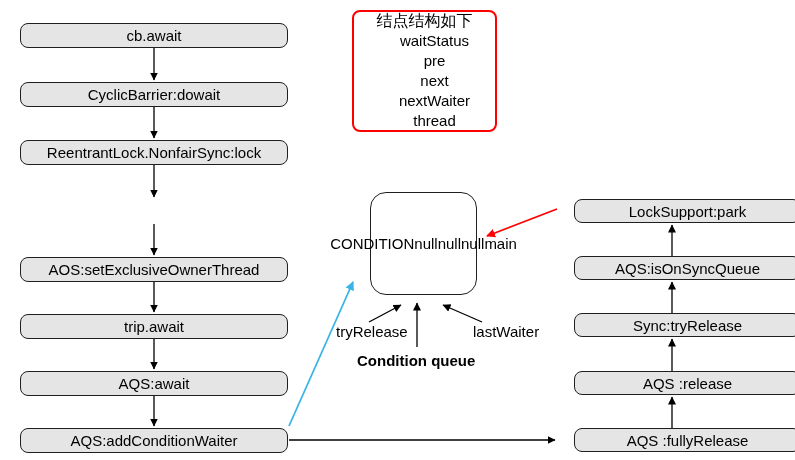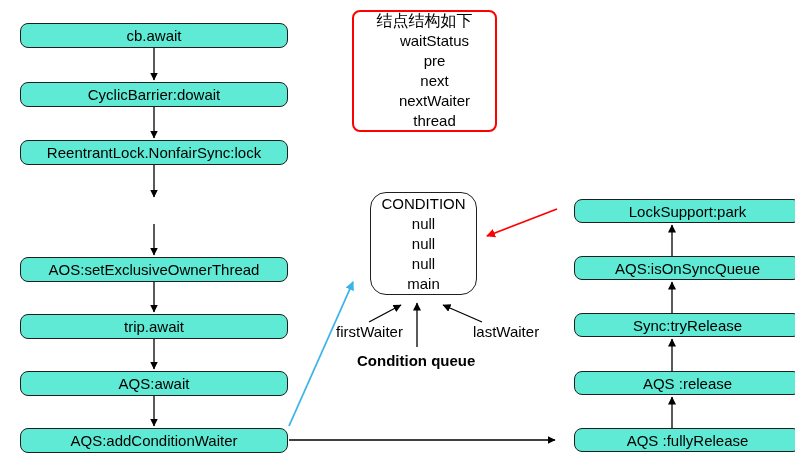--- a/index.html
+++ b/index.html
@@ -13,21 +13,21 @@
     overflow: hidden;
   }
   .arrow-layer {
     position: absolute;
     left: 0; top: 0;
     width: 795px; height: 460px;
   }
   .fbox {
     position: absolute;
     box-sizing: border-box;
-    background: #5eead4;
+    background: #e5e5e5;
     border: 1.4px solid #1f1f1f;
     border-radius: 8px;
     display: flex;
     align-items: center;
     justify-content: center;
     font-size: 15px;
     line-height: 1;
     white-space: nowrap;
   }
   .leftbox  { left: 20px;  width: 268px; height: 25px; }
@@ -52,21 +52,21 @@
 
   .condbox {
     position: absolute;
     left: 370px; top: 192px;
     width: 107px; height: 103px;
     box-sizing: border-box;
     border: 1.6px solid #1f1f1f;
     border-radius: 16px;
     background: #fff;
     display: flex;
-    flex-direction: column;
+    flex-direction: row;
     align-items: center;
     justify-content: center;
     text-align: center;
   }
   .condbox .cond-title { font-size: 15px; line-height: 20px; }
   .condbox .cond-value { font-size: 15px; line-height: 20px; }
 
   .floatlabel {
     position: absolute;
     font-size: 15px;
@@ -149,17 +149,17 @@
   </div>
 
   <div class="condbox">
     <div class="cond-title">CONDITION</div>
     <div class="cond-value">null</div>
     <div class="cond-value">null</div>
     <div class="cond-value">null</div>
     <div class="cond-value">main</div>
   </div>
 
-  <div class="floatlabel" style="left:336px; top:324px;">firstWaiter</div>
+  <div class="floatlabel" style="left:336px; top:324px;">tryRelease</div>
   <div class="floatlabel" style="left:441px; top:324px;margin-left:32px;">lastWaiter</div>
   <div class="floatlabel bold" style="left:357px; top:353px;">Condition queue</div>
 
 </div>
 
 </body></html>

